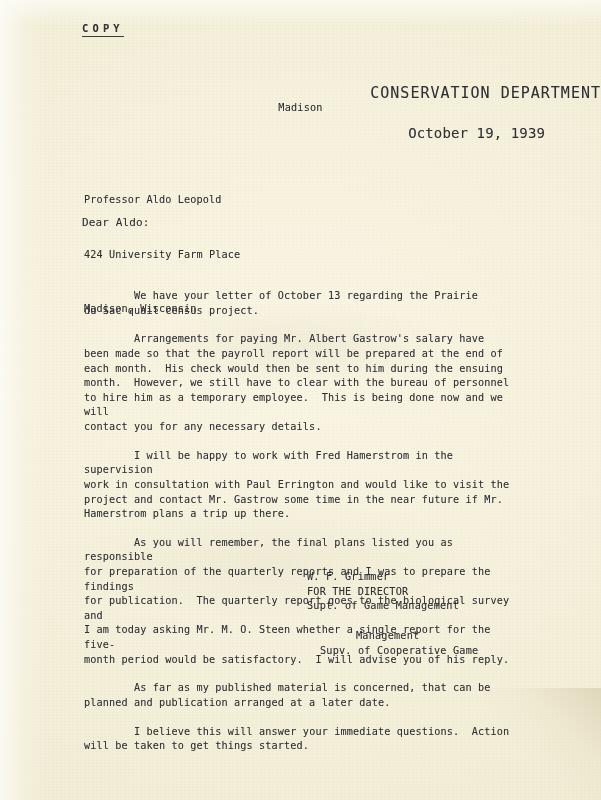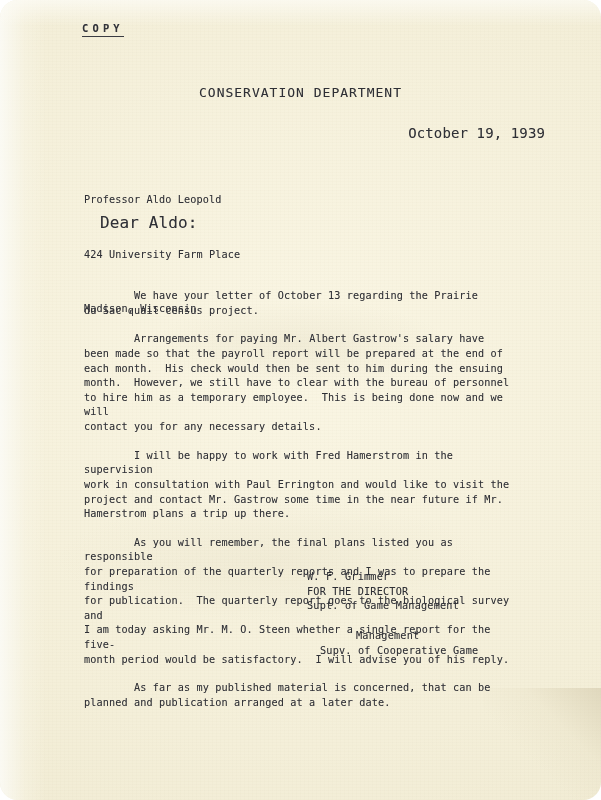--- a/index.html
+++ b/index.html
@@ -12,21 +12,20 @@
   .page {
     position: relative;
     width: 601px;
     height: 800px;
     overflow: hidden;
     background: #f7f2dd;
     background-image:
       radial-gradient(ellipse 120% 80% at 50% 45%, #faf6e4 0%, #f4efd9 60%, #efe9d0 100%);
     font-family: "DejaVu Sans Mono", "Liberation Mono", monospace;
     color: #2f3036;
-    border-radius: 18px;
   }
 
   
   .paper-grain {
     position: absolute;
     inset: 0;
     pointer-events: none;
     background:
       repeating-linear-gradient(0deg, rgba(150,140,110,0.020) 0px, rgba(150,140,110,0.020) 1px, rgba(255,255,255,0) 1px, rgba(255,255,255,0) 3px),
       repeating-linear-gradient(90deg, rgba(150,140,110,0.016) 0px, rgba(150,140,110,0.016) 1px, rgba(255,255,255,0) 1px, rgba(255,255,255,0) 4px);
@@ -97,23 +96,24 @@
     line-height: 13px;
   }
 
   .letterhead {
     position: absolute;
     left: 0; right: 0;
     top: 86px;
     text-align: center;
   }
   .letterhead .org {
-    font-size: 13px;
+    font-size: 15px;
     letter-spacing: 1.0px;
     line-height: 14.5px;
+    text-align: right;
   }
   .letterhead .city {
     font-size: 10.2px;
     letter-spacing: 0.2px;
     line-height: 14.5px;
   }
 
   .date-line {
     position: absolute;
     right: 56px;
@@ -128,23 +128,23 @@
     top: 153px;
   }
   .address-block .line {
     font-size: 10.2px;
     line-height: 14.6px;
     margin-top: 40px;
   }
 
   .salutation {
     position: absolute;
-    left: 100px;
+    left: 82px;
     top: 216px;
-    font-size: 16px;
+    font-size: 11px;
     line-height: 14.6px;
   }
 
   .body-block {
     position: absolute;
     left: 84px;
     top: 241px;
     width: 432px;
     margin-top: 48px;
   }
@@ -191,20 +191,21 @@
   <div class="smudge-a"></div>
   <div class="smudge-b"></div>
   <div class="corner-fold"></div>
 
   <div class="content">
 
     <div class="copy-stamp tw">COPY</div>
 
     <div class="letterhead">
       <div class="org tw">CONSERVATION DEPARTMENT</div>
+      <div class="city tw">Madison</div>
     </div>
 
     <div class="date-line tw">October 19, 1939</div>
 
     <div class="address-block">
       <div class="line tw">Professor Aldo Leopold</div>
       <div class="line tw">424 University Farm Place</div>
       <div class="line tw">Madison, Wisconsin</div>
     </div>
 
@@ -223,20 +224,22 @@
 work in consultation with Paul Errington and would like to visit the
 project and contact Mr. Gastrow some time in the near future if Mr.
 Hamerstrom plans a trip up there.</p>
       <p class="tw">        As you will remember, the final plans listed you as responsible
 for preparation of the quarterly reports and I was to prepare the findings
 for publication.  The quarterly report goes to the biological survey and
 I am today asking Mr. M. O. Steen whether a single report for the five-
 month period would be satisfactory.  I will advise you of his reply.</p>
       <p class="tw">        As far as my published material is concerned, that can be
 planned and publication arranged at a later date.</p>
+      <p class="tw">        I believe this will answer your immediate questions.  Action
+will be taken to get things started.</p>
     </div>
 
     <div class="closing-one">
       <div class="line tw">W. F. Grimmer</div>
       <div class="line tw">FOR THE DIRECTOR</div>
       <div class="line tw">Supt. of Game Management</div>
     </div>
 
     <div class="closing-two">
       <div class="line tw indent-2">Management</div>

